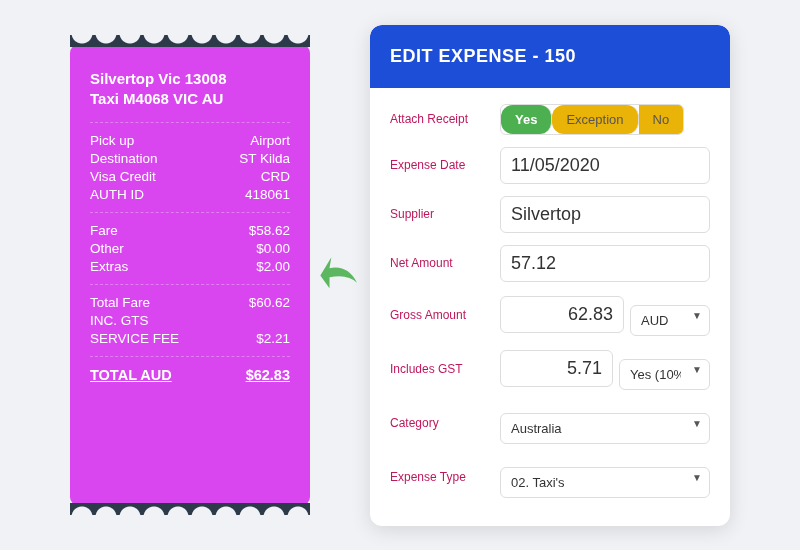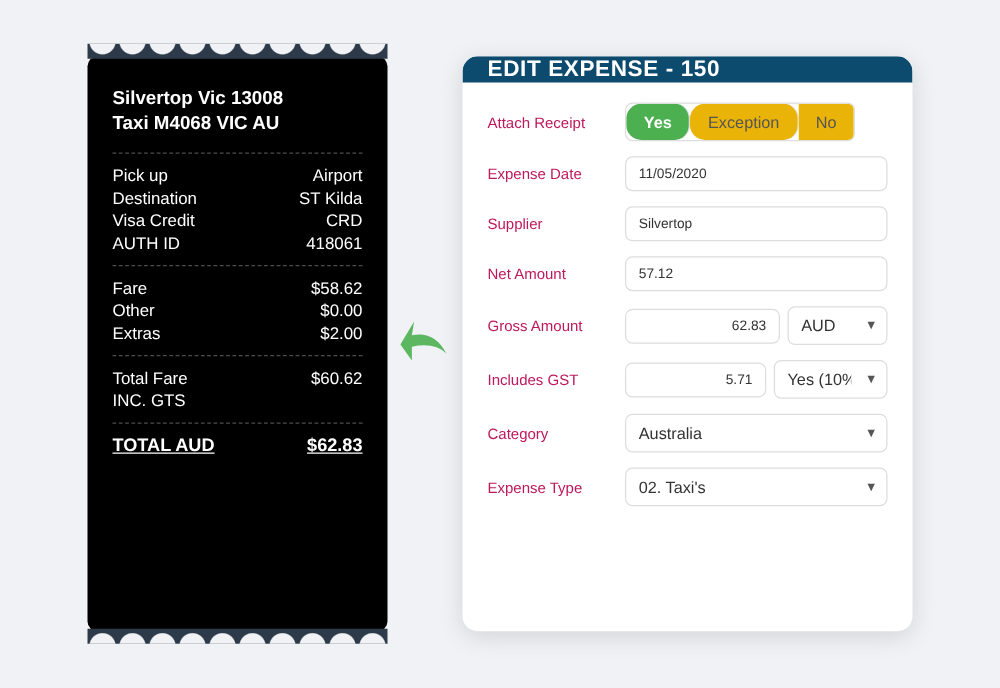--- a/index.html
+++ b/index.html
@@ -16,21 +16,21 @@
     .container {
       display: flex;
       align-items: center;
       gap: 0px;
       padding: 20px;
       position: relative;
     }
 
     
     .receipt {
-      background: #000000;
+      background: #d946ef;
       color: white;
       width: 240px;
       min-height: 460px;
       border-radius: 8px;
       padding: 24px 20px;
       position: relative;
       font-size: 14px;
     }
     
     .receipt::before {
@@ -122,22 +122,22 @@
     
     .edit-panel {
       background: white;
       border-radius: 12px;
       width: 360px;
       min-height: 460px;
       box-shadow: 0 4px 20px rgba(0,0,0,0.12);
       overflow: hidden;
     }
     .edit-header {
-      background: #0c4a6e;
-      padding: 0 20px;
+      background: #1d4ed8;
+      padding: 21px 20px;
       color: white;
       font-size: 18px;
       font-weight: 700;
       letter-spacing: 0.5px;
       border-radius: 12px 12px 0 0;
     }
     .edit-body {
       padding: 16px 20px;
     }
     .form-row {
@@ -155,21 +155,21 @@
     .form-control-wrap {
       flex: 1;
       display: flex;
       align-items: center;
       gap: 6px;
     }
     .form-input {
       border: 1px solid #ddd;
       border-radius: 6px;
       padding: 7px 10px;
-      font-size: 11px;
+      font-size: 18px;
       color: #333;
       width: 100%;
       outline: none;
     }
     .btn-group {
       display: flex;
       border-radius: 6px;
       overflow: hidden;
       border: 1px solid #ddd;
     }
@@ -199,20 +199,21 @@
       border: 1px solid #ddd;
       border-radius: 6px;
       padding: 7px 28px 7px 10px;
       font-size: 13px;
       color: #333;
       width: 100%;
       appearance: none;
       background: white;
       cursor: pointer;
       outline: none;
+      margin-top: 11px;
     }
     .select-arrow {
       position: absolute;
       right: 8px;
       top: 50%;
       transform: translateY(-50%);
       pointer-events: none;
       font-size: 10px;
       color: #555;
     }
@@ -275,20 +276,24 @@
       </div>
     <hr class="receipt-divider">
     <div id="section3">
         <div class="receipt-row">
           <span class="label">Total Fare</span>
           <span class="value">$60.62</span>
         </div>
         <div class="receipt-row">
           <span class="label">INC. GTS</span>
           <span class="value"></span>
+        </div>
+        <div class="receipt-row">
+          <span class="label">SERVICE FEE</span>
+          <span class="value">$2.21</span>
         </div>
       </div>
     <hr class="receipt-divider">
     <div class="receipt-total-row">
       <span>TOTAL AUD</span>
       <span>$62.83</span>
     </div>
   </div>
 
   <div class="arrow-wrap">

